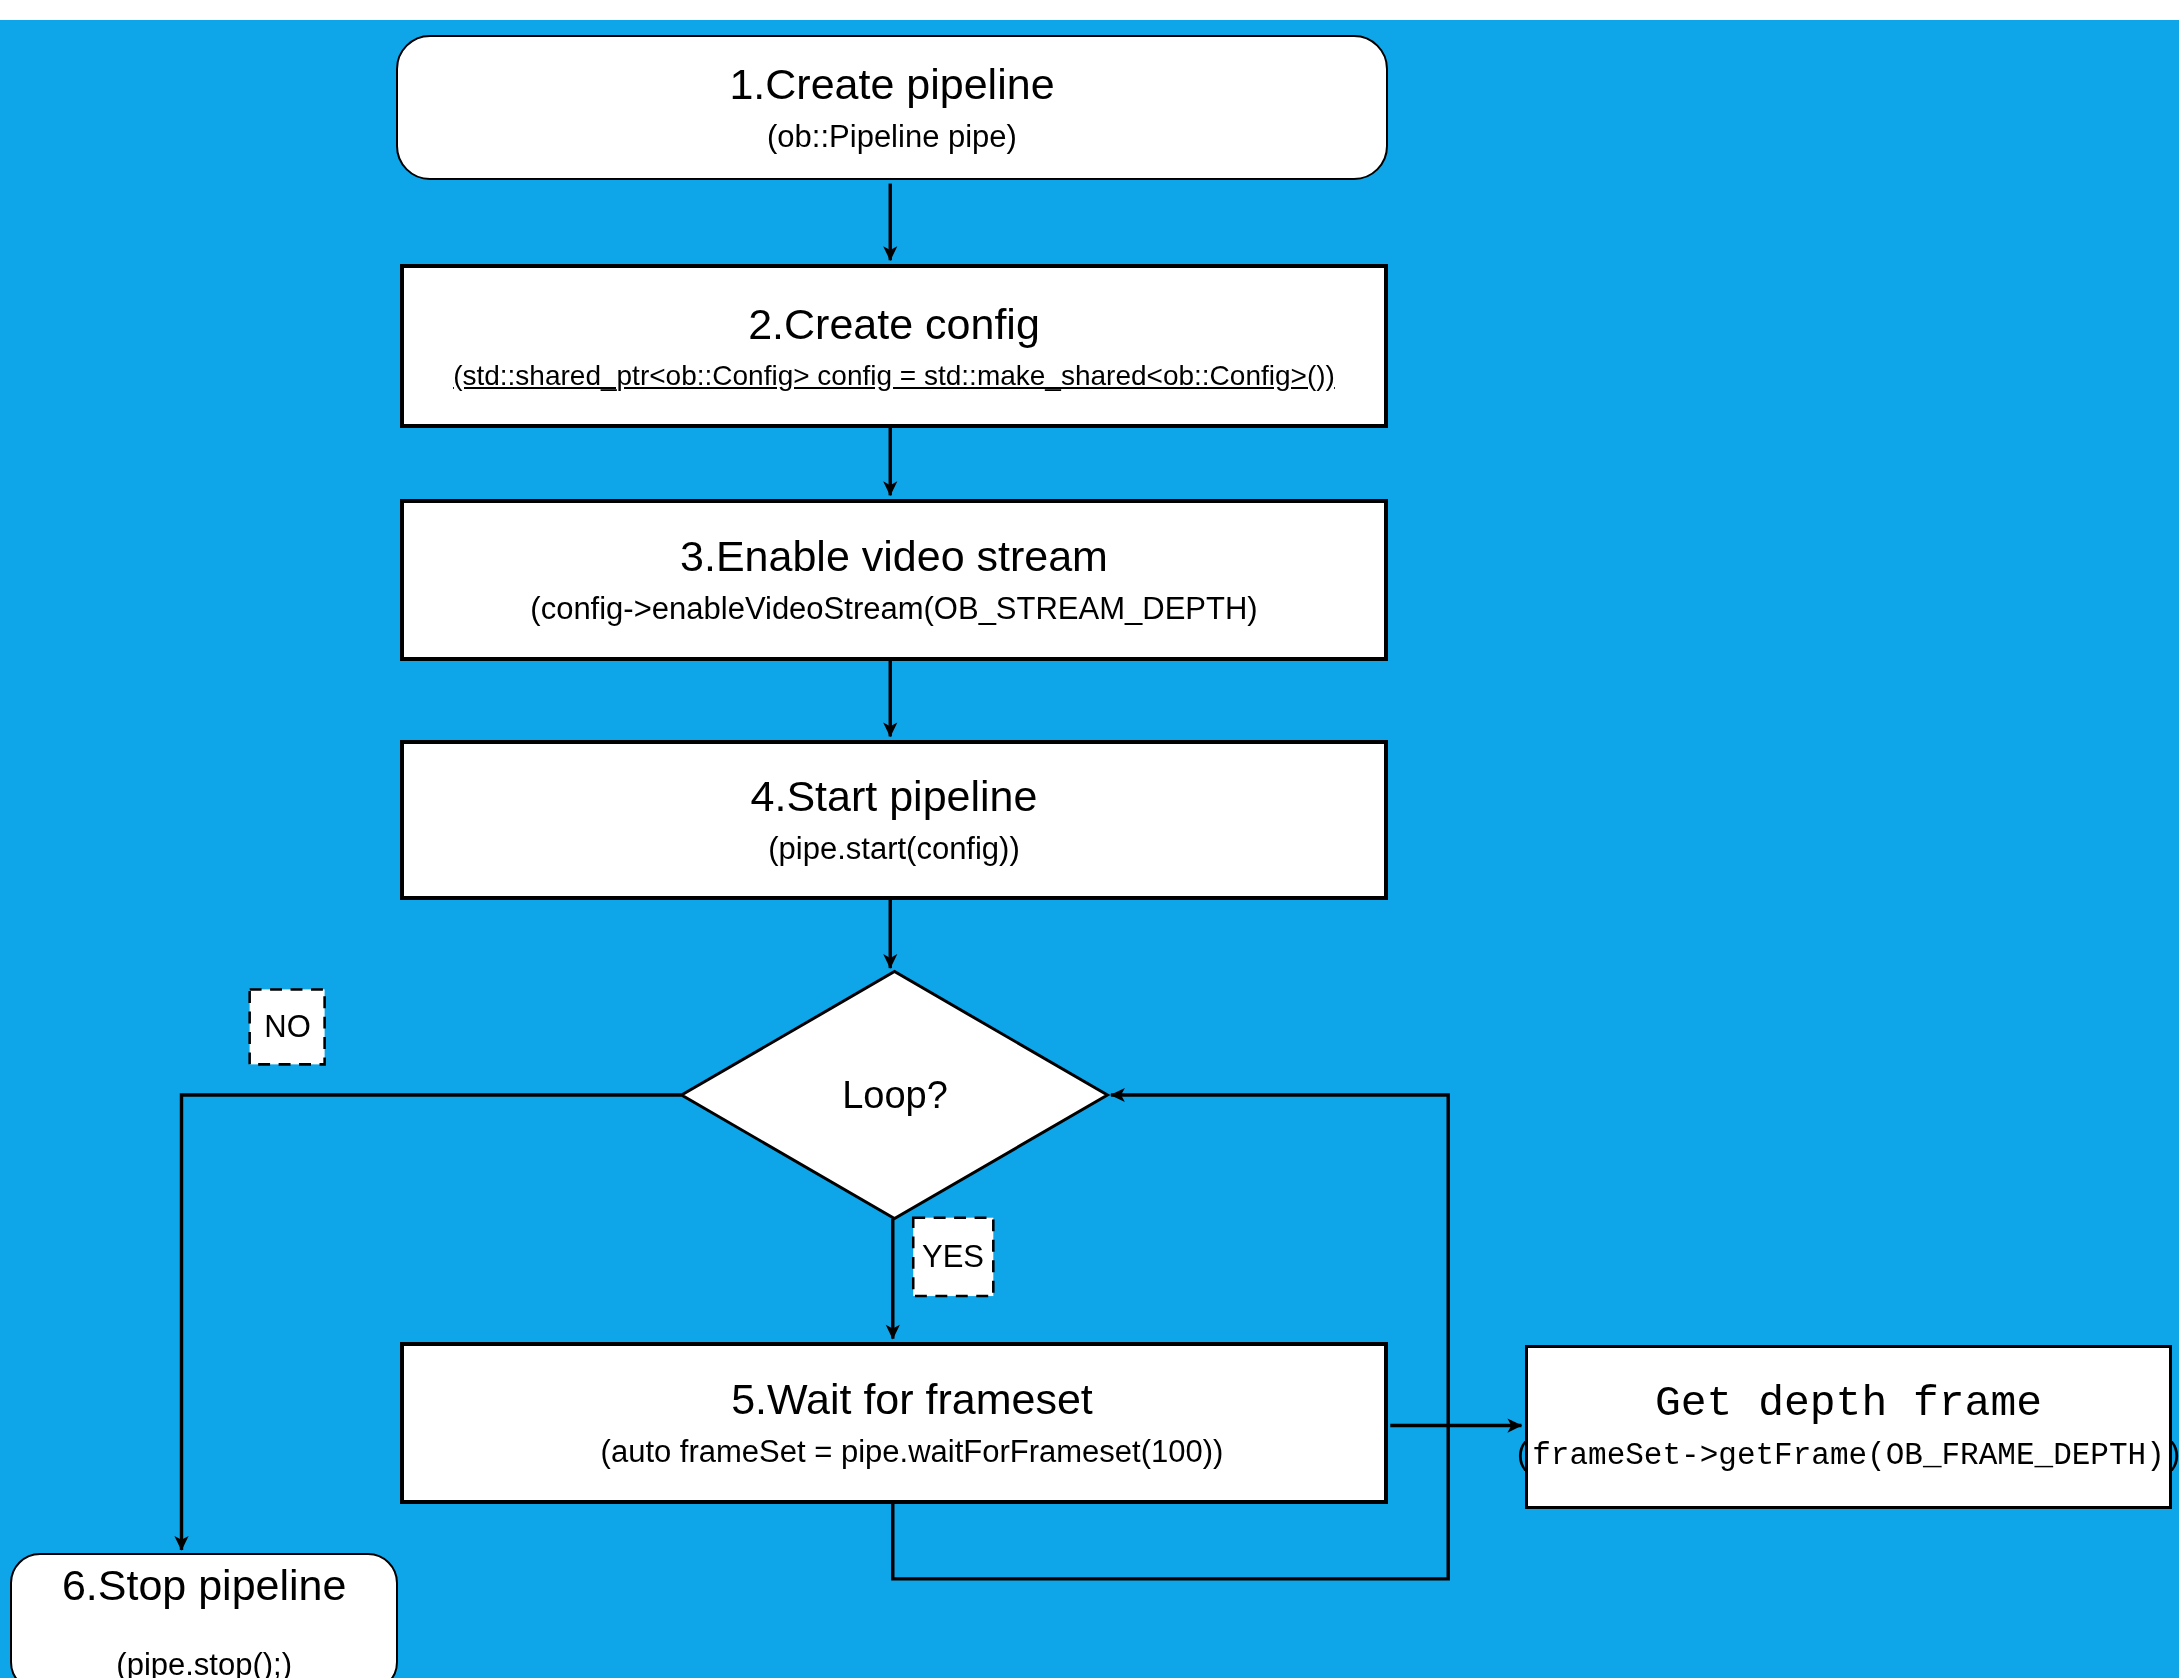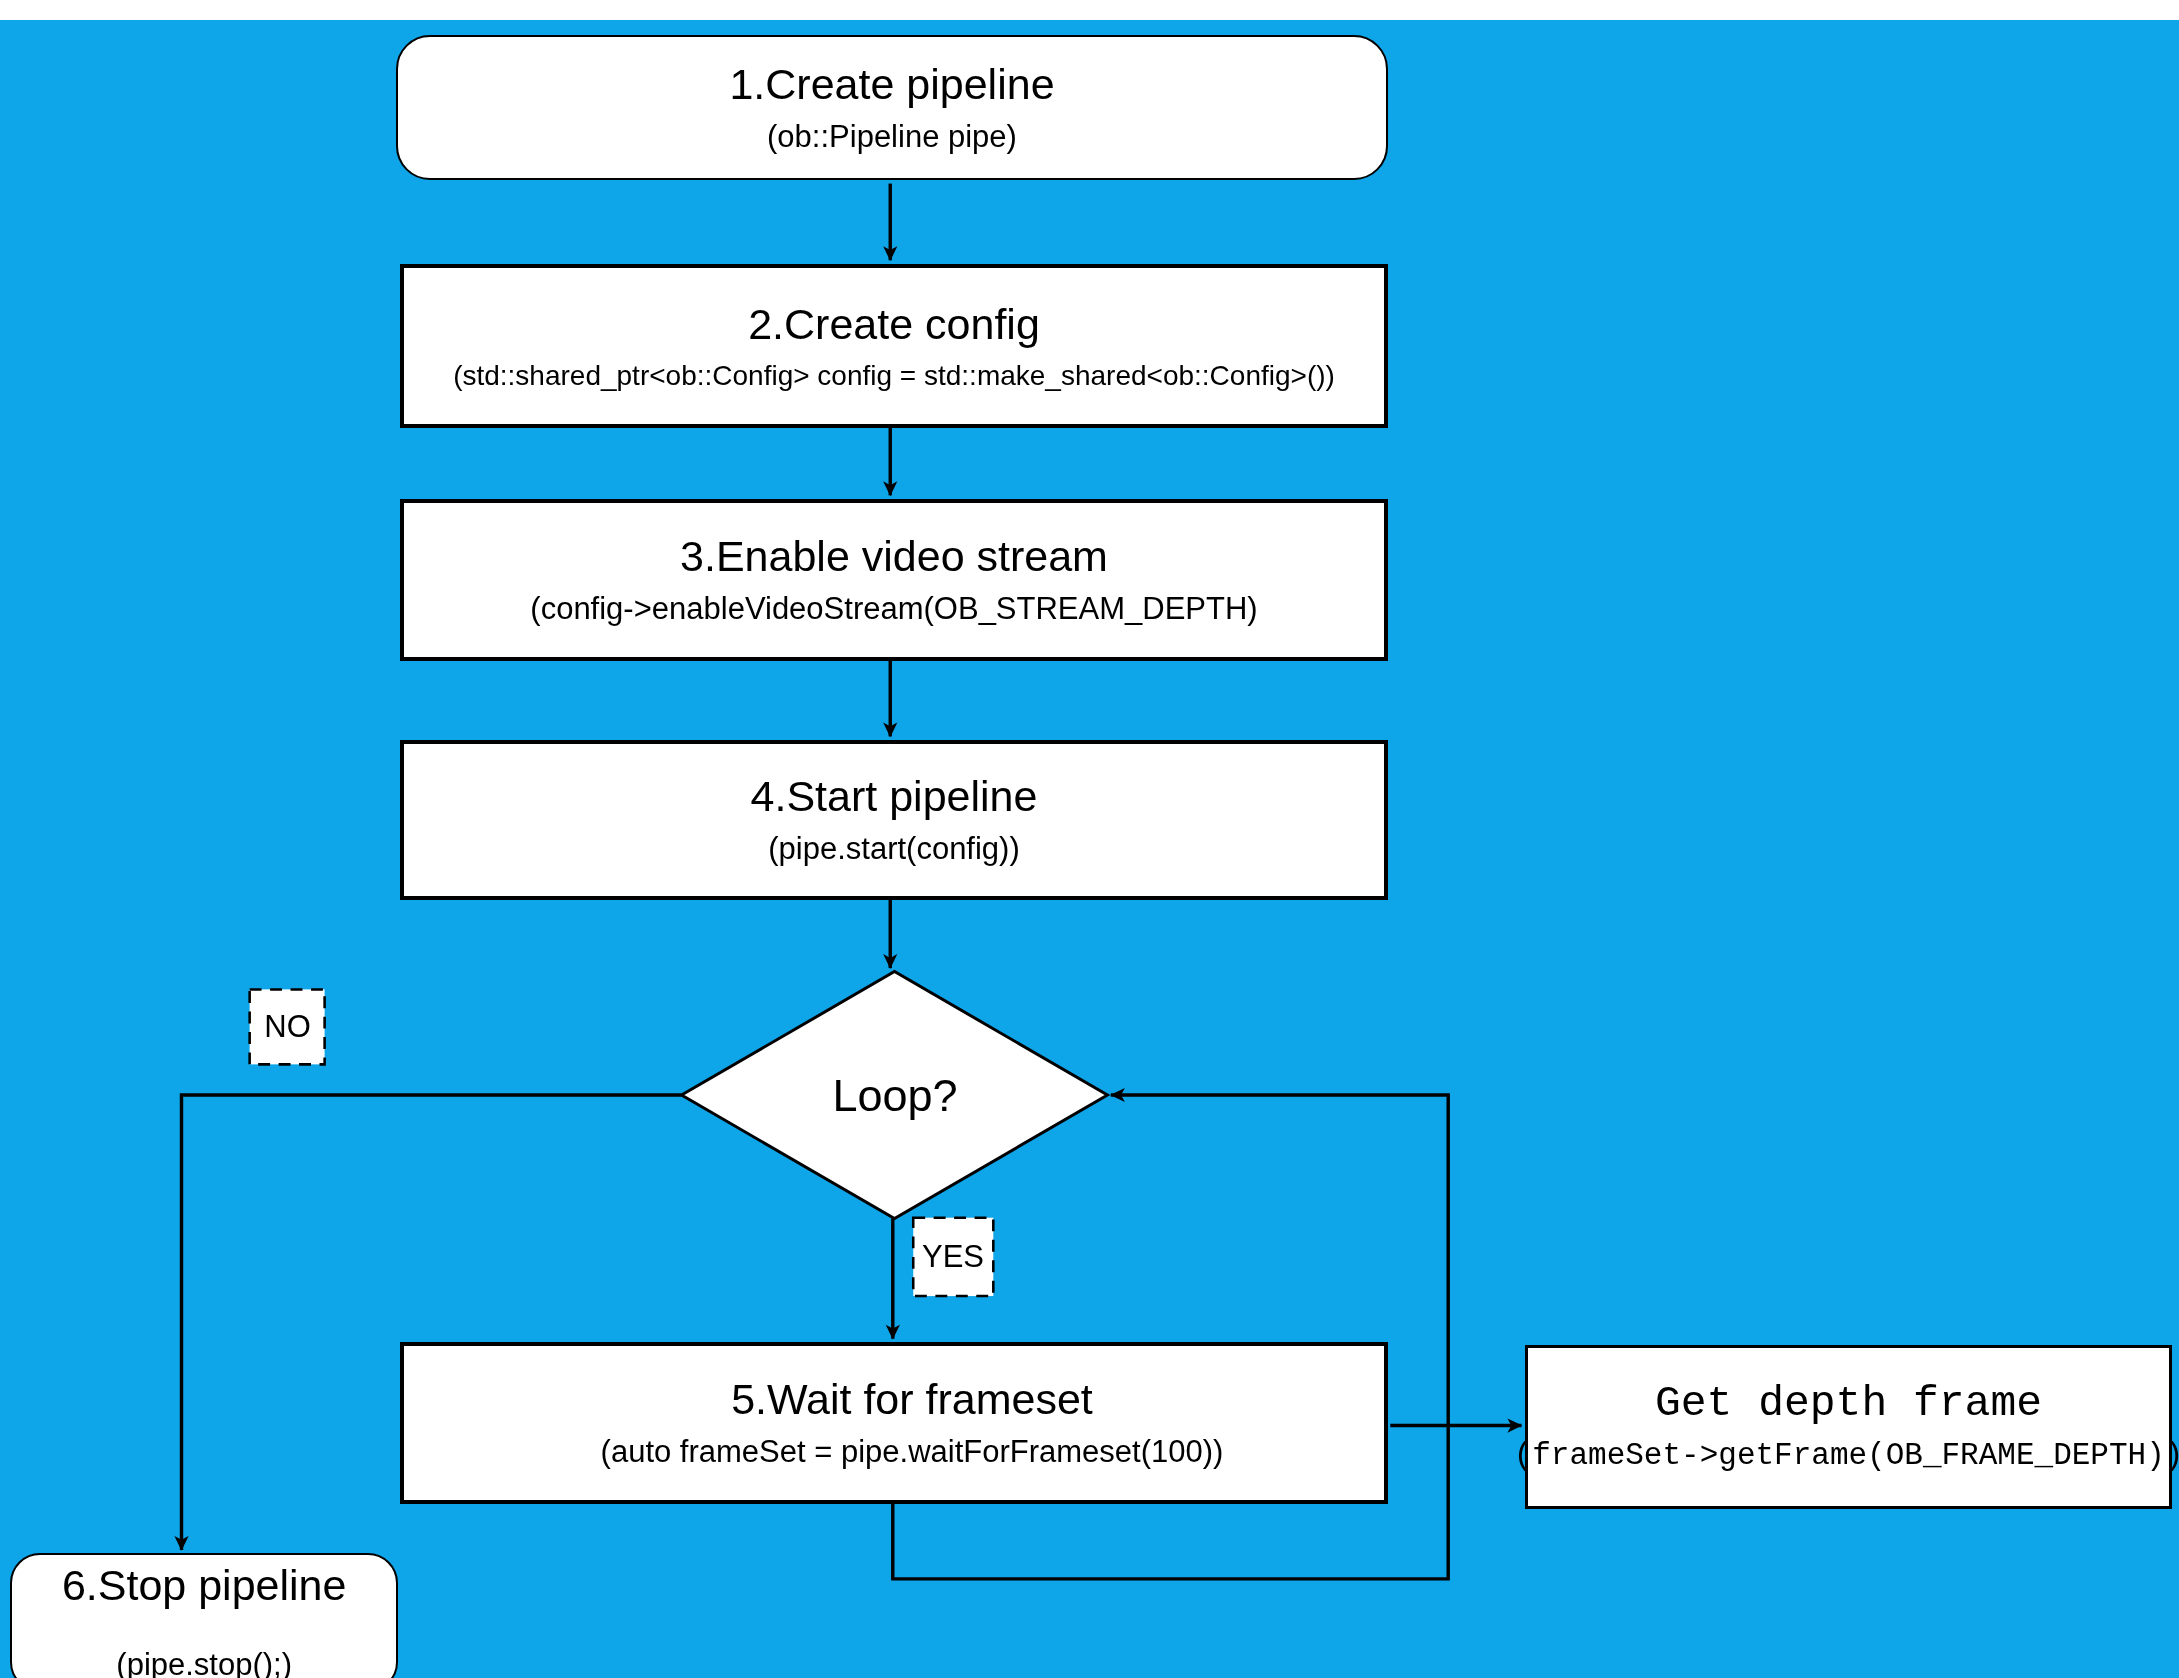--- a/index.html
+++ b/index.html
@@ -40,37 +40,37 @@
   .node .title {
     font-size: 43px;
     line-height: 1.2;
     white-space: nowrap;
   }
   .node .sub {
     font-size: 31px;
     line-height: 1.25;
     white-space: nowrap;
   }
-  .node .sub.tight { font-size: 28px; }
+  .node .sub.tight { font-size: 28px; text-decoration: underline; }
   .overlay-label {
     position: absolute;
     display: flex;
     justify-content: center;
     align-items: center;
     text-align: center;
     font-size: 31px;
     white-space: nowrap;
   }
   .decision-label {
     position: absolute;
     display: flex;
     justify-content: center;
     align-items: center;
     text-align: center;
-    font-size: 45px;
+    font-size: 38px;
     white-space: nowrap;
   }
 </style>
 </head>
 <body>
 
 <div class="stage">
 
   <svg class="wires" viewBox="0 0 2559 1971">
     <defs>

